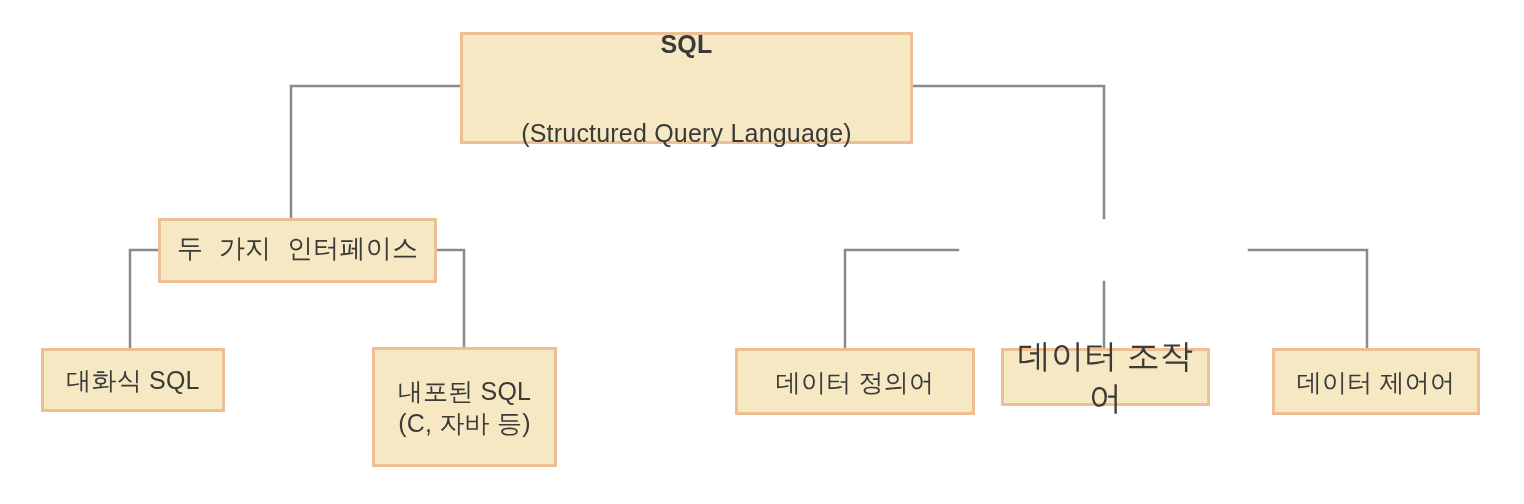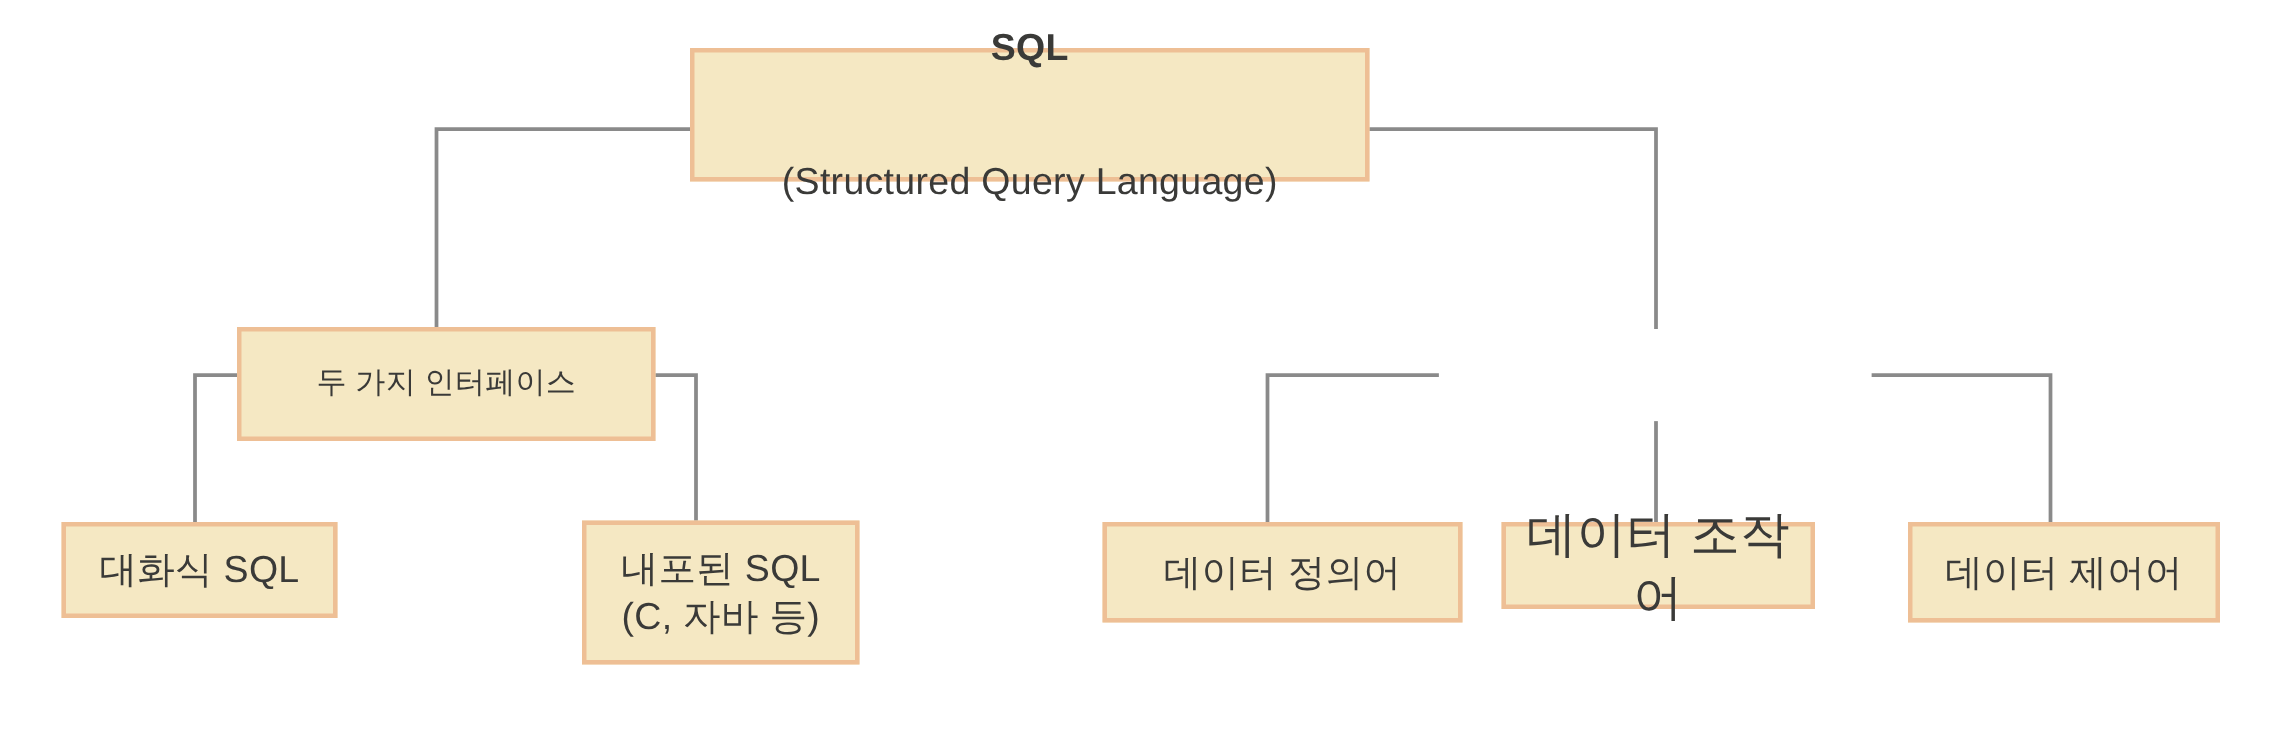--- a/index.html
+++ b/index.html
@@ -44,63 +44,64 @@
     display: block;
     white-space: pre-line;
     padding: 0 6px;
   }
 
   
   #node-root {
     left: 460px;
     top: 32px;
     width: 453px;
-    height: 89px;
+    height: 112px;
     font-size: 25px;
   }
   #node-root .line-title {
     display: block;
     font-weight: bold;
     margin-bottom: 3px;
   }
   #node-root .line-sub {
     display: block;
     font-weight: normal;
     margin-top: 22px;
   }
 
   
   #node-interfaces {
     left: 158px;
     top: 218px;
     width: 279px;
-    height: 76px;
-    font-size: 20px;
+    height: 65px;
+    font-size: 26px;
+    font-family: Liberation Mono, monospace;
   }
   #node-components {
     left: 958px;
     top: 218px;
     width: 291px;
     height: 64px;
     font-size: 26px;
   }
 
   
   #node-interactive-sql {
     left: 41px;
     top: 348px;
     width: 184px;
     height: 64px;
     font-size: 25px;
   }
   #node-embedded-sql {
-    left: 388px;
+    left: 372px;
     top: 347px;
     width: 185px;
-    height: 96px;
+    height: 120px;
     font-size: 25px;
   }
   #node-ddl {
     left: 735px;
     top: 348px;
     width: 240px;
     height: 67px;
     font-size: 25px;
   }
   #node-dml {

